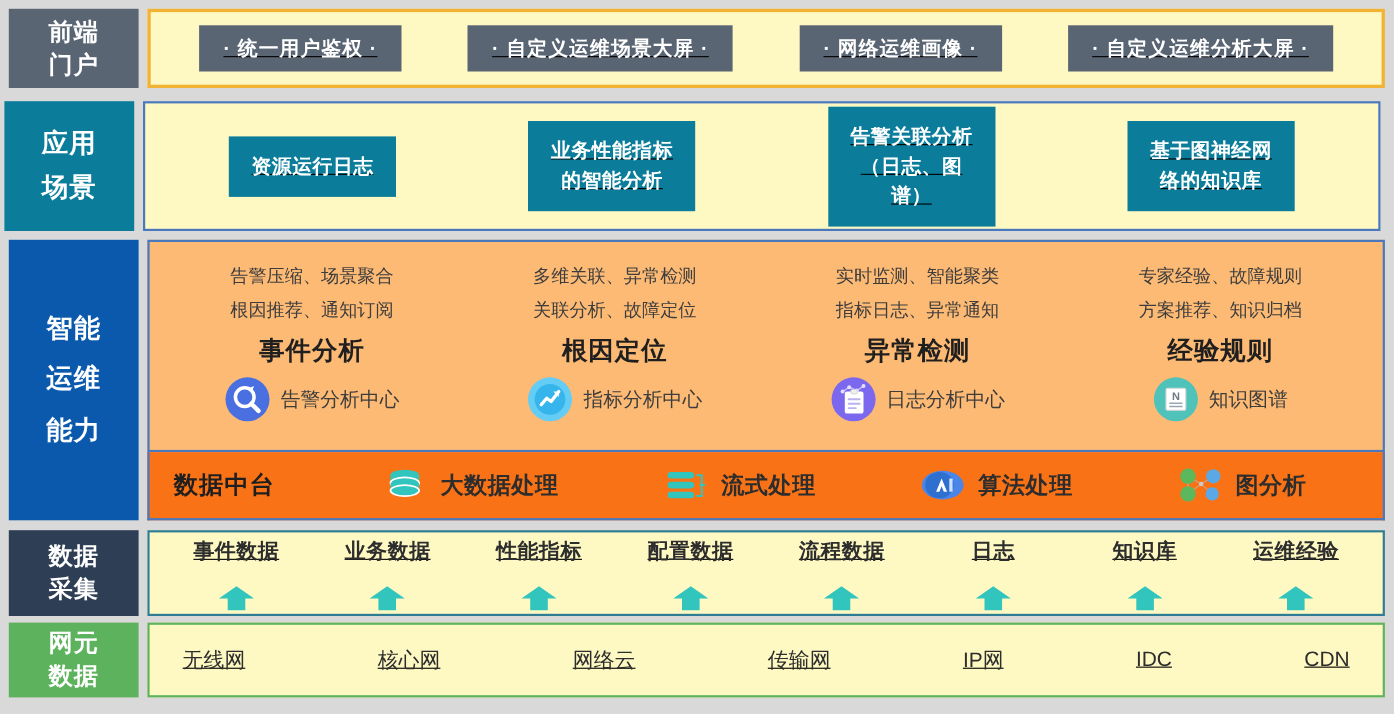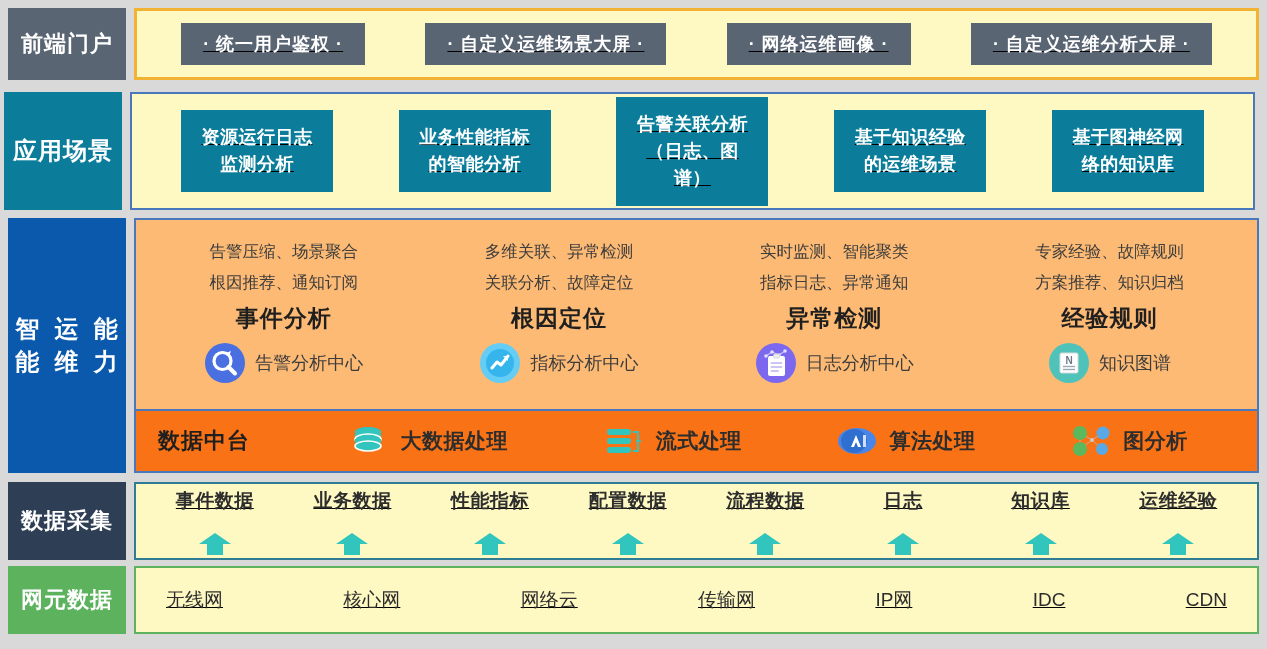--- a/index.html
+++ b/index.html
@@ -12,21 +12,21 @@
     position: relative;
     width: 1267px; height: 649px;
     background: #d9d9d9;
     overflow: hidden;
   }
 
   
   .row { position: absolute; display: flex; }
   .side-label {
     flex: 0 0 118px;
-    display: flex; flex-direction: row;
+    display: flex; flex-direction: column;
     align-items: center; justify-content: center;
     color: #ffffff; font-weight: bold;
     line-height: 1.35;
     letter-spacing: 1px;
   }
   .side-label span { display: block; text-align: center; }
   .panel {
     flex: 1 1 auto;
     background: #fef9c3;
     margin-left: 8px;
@@ -194,33 +194,28 @@
   </div>
 
   <div class="row" id="row-scenario">
     <div class="side-label">
       <span>应用</span>
       <span>场景</span>
     </div>
     <div class="panel">
       <div class="scenario-box">
         <div>资源运行日志</div>
-        <div>监测分析</div>
       </div>
       <div class="scenario-box">
         <div>业务性能指标</div>
         <div>的智能分析</div>
       </div>
       <div class="scenario-box">
         <div>告警关联分析</div>
         <div>（日志、图谱）</div>
-      </div>
-      <div class="scenario-box">
-        <div>基于知识经验</div>
-        <div>的运维场景</div>
       </div>
       <div class="scenario-box">
         <div>基于图神经网</div>
         <div>络的知识库</div>
       </div>
     </div>
   </div>
 
   <div class="row" id="row-aiops">
     <div class="side-label">

